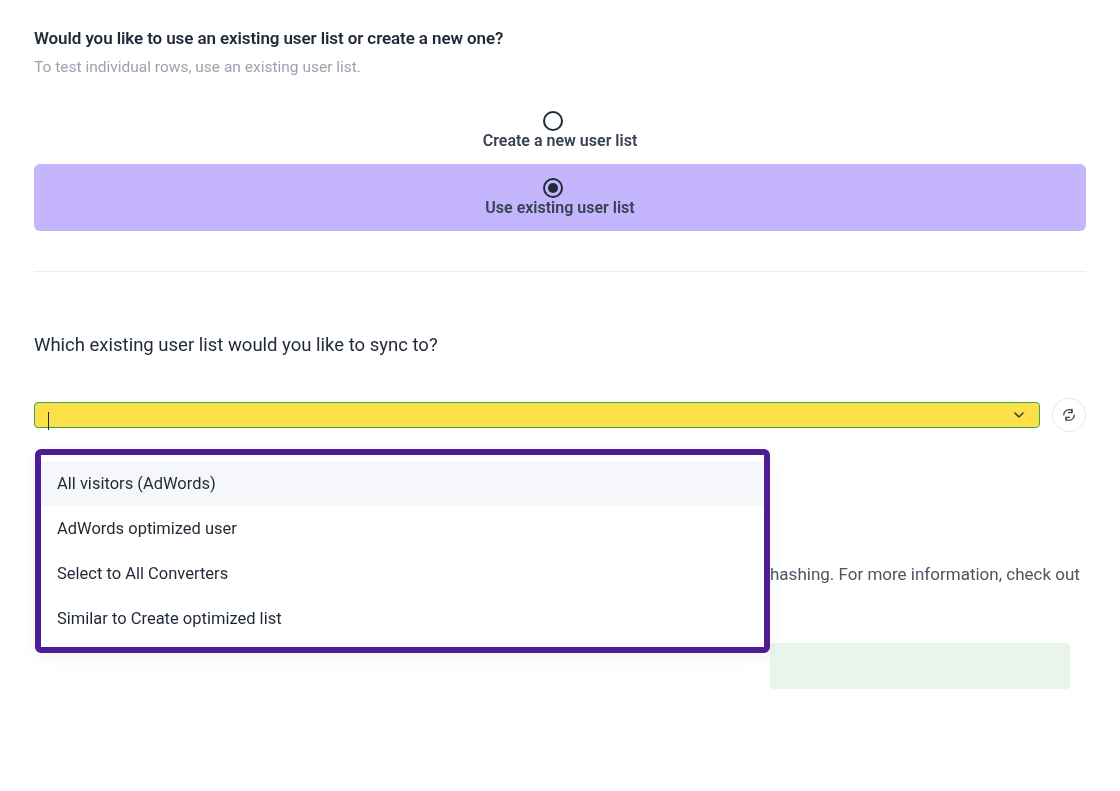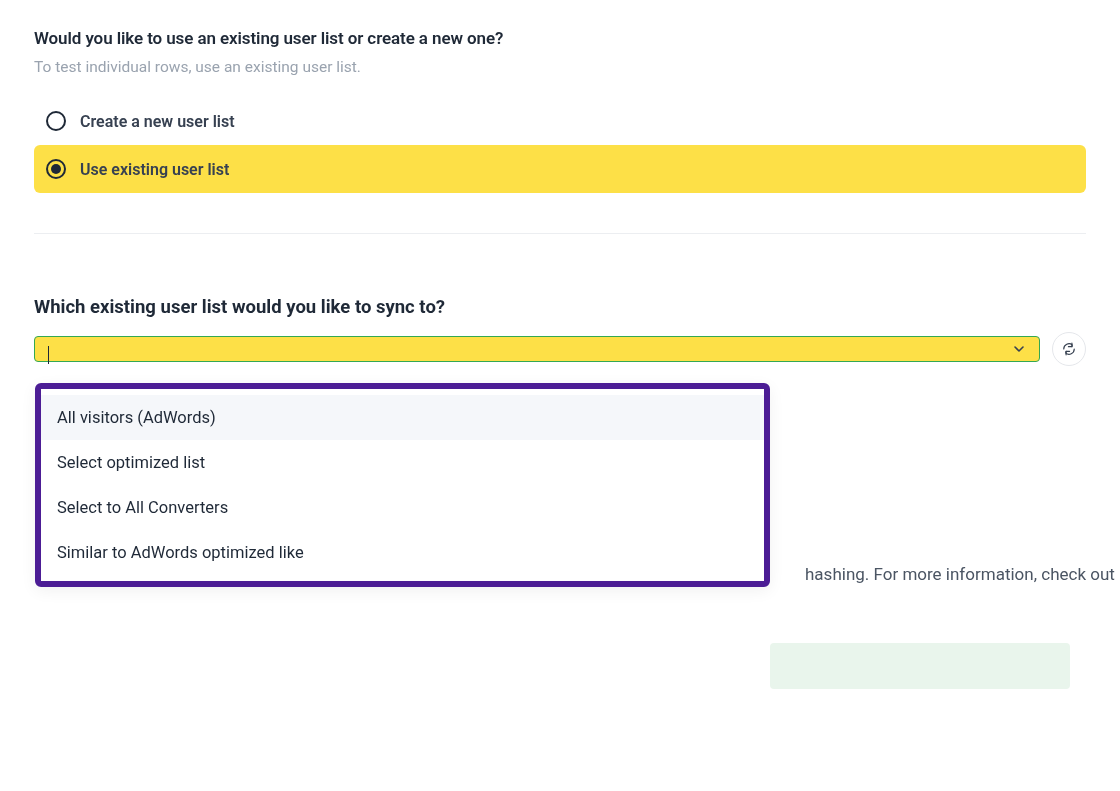--- a/index.html
+++ b/index.html
@@ -34,23 +34,24 @@
 
     .radio-row {
       display: flex;
       align-items: center;
       padding: 14px 12px;
       border-radius: 6px;
       font-size: 16px;
       font-weight: 600;
       color: #374151;
       cursor: pointer;
+      flex-direction: column;
     }
     .radio-row.selected {
-      background: #fde047;
+      background: #c4b5fd;
     }
     .radio-outer {
       width: 20px; height: 20px;
       border-radius: 50%;
       border: 2px solid #1f2937;
       display: flex; align-items: center; justify-content: center;
       margin-right: 14px;
       flex-shrink: 0;
     }
     .radio-inner {
@@ -65,23 +66,23 @@
     .divider {
       height: 1px;
       background: #eceef1;
       width: 100%;
       margin-bottom: 62px;
     }
 
     
     .q2-title {
       font-size: 18.5px;
-      font-weight: 700;
-      color: #1f2937;
-      margin-bottom: 14px;
+      font-weight: 400;
+      color: #1f2937;
+      margin-bottom: 42px;
     }
 
     .select-row {
       display: flex;
       align-items: center;
       gap: 12px;
       position: relative;
     }
 
     .select-box {
@@ -137,21 +138,21 @@
       cursor: pointer;
     }
     .dropdown-item.highlight {
       background: #f5f7fa;
     }
 
     
     .bg-hash {
       position: absolute;
       top: 564px;
-      left: 805px;
+      left: 770px;
       font-size: 17px;
       color: #4b5563;
       white-space: nowrap;
       z-index: 1;
     }
     .bg-banner {
       position: absolute;
       top: 643px;
       left: 770px;
       height: 46px;
@@ -203,23 +204,23 @@
       <span class="caret-blink"></span>
       <input class="select-input" type="text" placeholder="Select a user list" style="">
       <span class="caret">
         <svg width="16" height="16" viewBox="0 0 24 24" fill="none" stroke="currentColor" stroke-width="2.4" stroke-linecap="round" stroke-linejoin="round">
             <polyline points="6 9 12 15 18 9"></polyline>
           </svg>
       </span>
 
       <div class="dropdown">
         <div class="dropdown-item highlight">All visitors (AdWords)</div>
-        <div class="dropdown-item">Select optimized list</div>
+        <div class="dropdown-item">AdWords optimized user</div>
         <div class="dropdown-item">Select to All Converters</div>
-        <div class="dropdown-item">Similar to AdWords optimized like</div>
+        <div class="dropdown-item">Similar to Create optimized list</div>
       </div>
     </div>
 
     <button class="refresh-btn" title="refresh">
       <span>
         <svg width="14" height="14" viewBox="0 0 24 24" fill="none" stroke="currentColor" stroke-width="2" stroke-linecap="round" stroke-linejoin="round">
           <polyline points="17 2 17 8 11 8"></polyline>
           <path d="M3 12a9 9 0 0 1 14.6-7L17 8"></path>
           <polyline points="7 22 7 16 13 16"></polyline>
           <path d="M21 12a9 9 0 0 1-14.6 7L7 16"></path>

